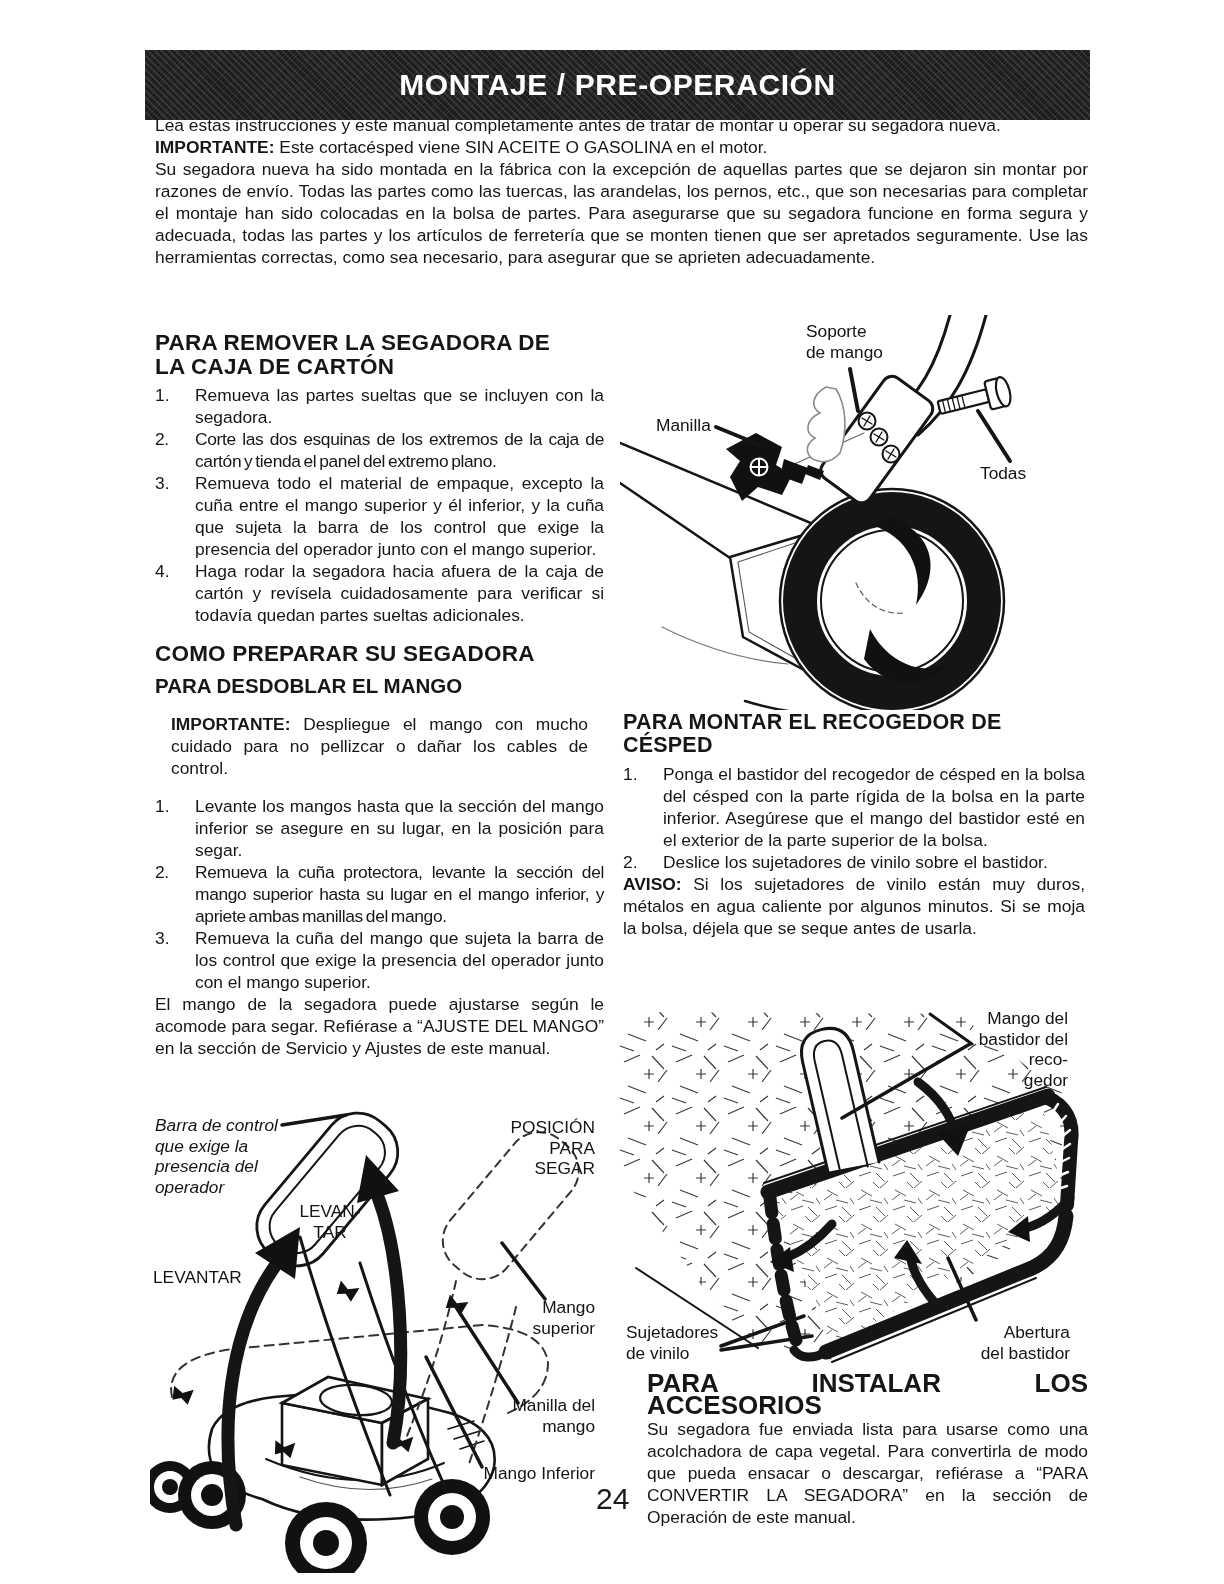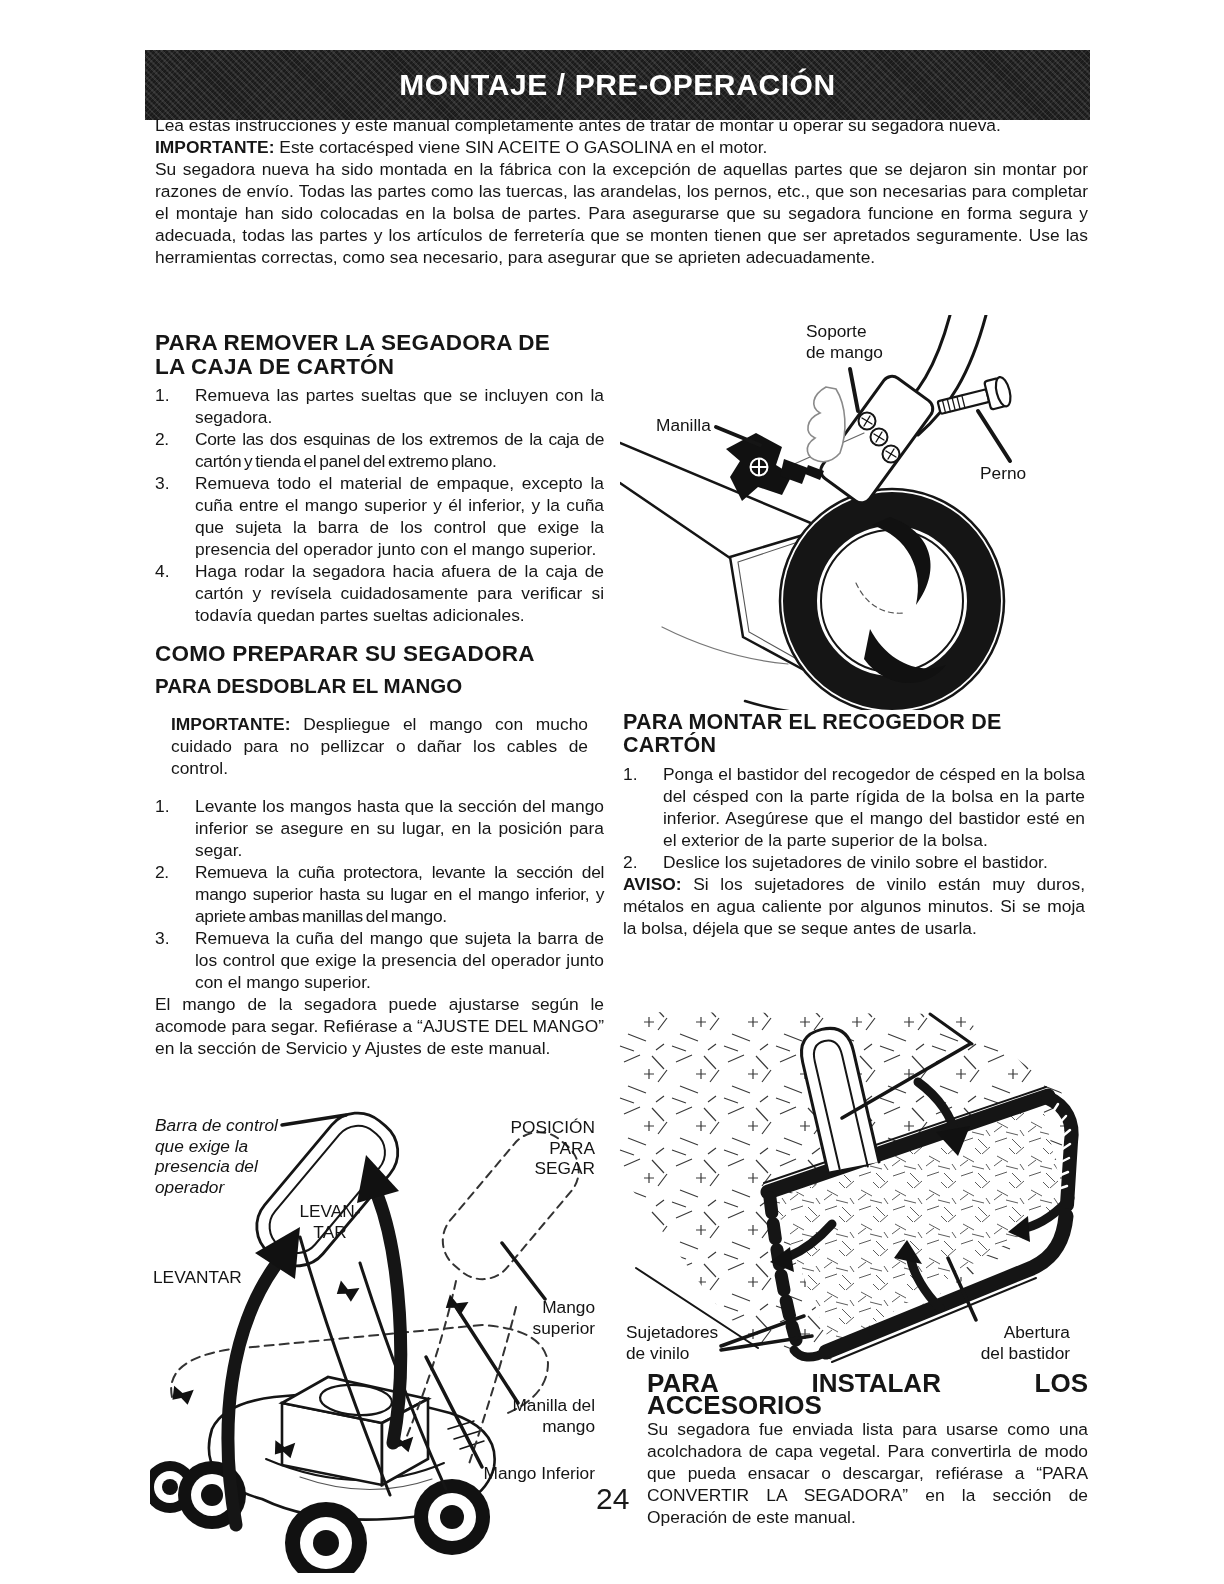--- a/index.html
+++ b/index.html
@@ -82,21 +82,21 @@
       </div>
     <div class="li">
         <span class="num">3.</span>
         <span class="txt">Remueva la cuña del mango que sujeta la barra de los control que exige la presencia del operador junto con el mango superior.</span>
       </div>
     <p style="margin:0;">El mango de la segadora puede ajustarse según le acomode para segar. Refiérase a “AJUSTE DEL MANGO” en la sección de Servicio y Ajustes de este manual.</p>
   </div>
 
   <div class="abs bt" style="left:623px;top:711px;width:462px;">
     <h2 class="sec2">PARA MONTAR EL RECOGEDOR DE
-CARTÓN</h2>
+CÉSPED</h2>
     <div class="li">
         <span class="num">1.</span>
         <span class="txt">Ponga el bastidor del recogedor de césped en la bolsa del césped con la parte rígida de la bolsa en la parte inferior. Asegúrese que el mango del bastidor esté en el exterior de la parte superior de la bolsa.</span>
       </div>
     <div class="li">
         <span class="num">2.</span>
         <span class="txt">Deslice los sujetadores de vinilo sobre el bastidor.</span>
       </div>
     <p style="margin:0;"><b class="lead">AVISO:</b><span> Si los sujetadores de vinilo están muy duros, métalos en agua caliente por algunos minutos. Si se moja la bolsa, déjela que se seque antes de usarla.</span></p>
   </div>
@@ -155,21 +155,21 @@
         </g>
 
         <path d="M230,54 L238,96" stroke-width="4"></path>
         <path d="M96,112 L140,130" stroke-width="4"></path>
         <path d="M358,96 L390,146" stroke-width="4"></path>
       </g>
     </svg>
     <div class="lbl" style="left:186px;top:6px;">Soporte
 de mango</div>
     <div class="lbl" style="left:36px;top:100px;">Manilla</div>
-    <div class="lbl" style="left:360px;top:148px;">Perno</div>
+    <div class="lbl" style="left:360px;top:148px;">Todas</div>
   </div>
 
   <div class="fig" style="left:150px;top:1095px;width:470px;height:478px;">
     <svg width="470" height="478" viewBox="0 0 470 478">
       <g fill="none" stroke="#151515" stroke-linecap="round">
 
         <path d="M22,302 Q14,264 82,254 L332,230 Q394,234 398,268 Q398,300 358,318" stroke-width="2" stroke-dasharray="9 6" stroke="#333"></path>
 
         <path d="M62,334 Q46,386 112,404 Q170,432 262,422 Q334,414 344,372 Q350,334 300,318 Q205,292 124,302 Q74,308 62,334 Z" fill="#fff" stroke-width="2.6"></path>
         <path d="M116,364 Q210,404 294,368" stroke-width="2"></path>
@@ -285,20 +285,24 @@
         <polygon points="152,262 172,247 176,272" fill="#111" stroke="none"></polygon>
         <path d="M322,308 C306,292 296,274 293,260" stroke-width="9"></path>
         <polygon points="289,240 276,258 304,264" fill="#111" stroke="none"></polygon>
 
         <path d="M224,118 L352,44" stroke-width="3.5"></path>
         <path d="M330,258 L358,320" stroke-width="3.5"></path>
         <path d="M103,346 L186,316" stroke-width="3.5"></path>
         <path d="M103,350 L194,336" stroke-width="3.5"></path>
       </g>
     </svg>
+    <div class="lbl r" style="left:320px;top:8px;width:130px;">Mango del
+bastidor del
+reco-
+gedor</div>
     <div class="lbl" style="left:8px;top:322px;">Sujetadores
 de vinilo</div>
     <div class="lbl r" style="left:320px;top:322px;width:132px;">Abertura
 del bastidor</div>
   </div>
 
   <div class="pagenum">24</div>
 
 </div>
 

